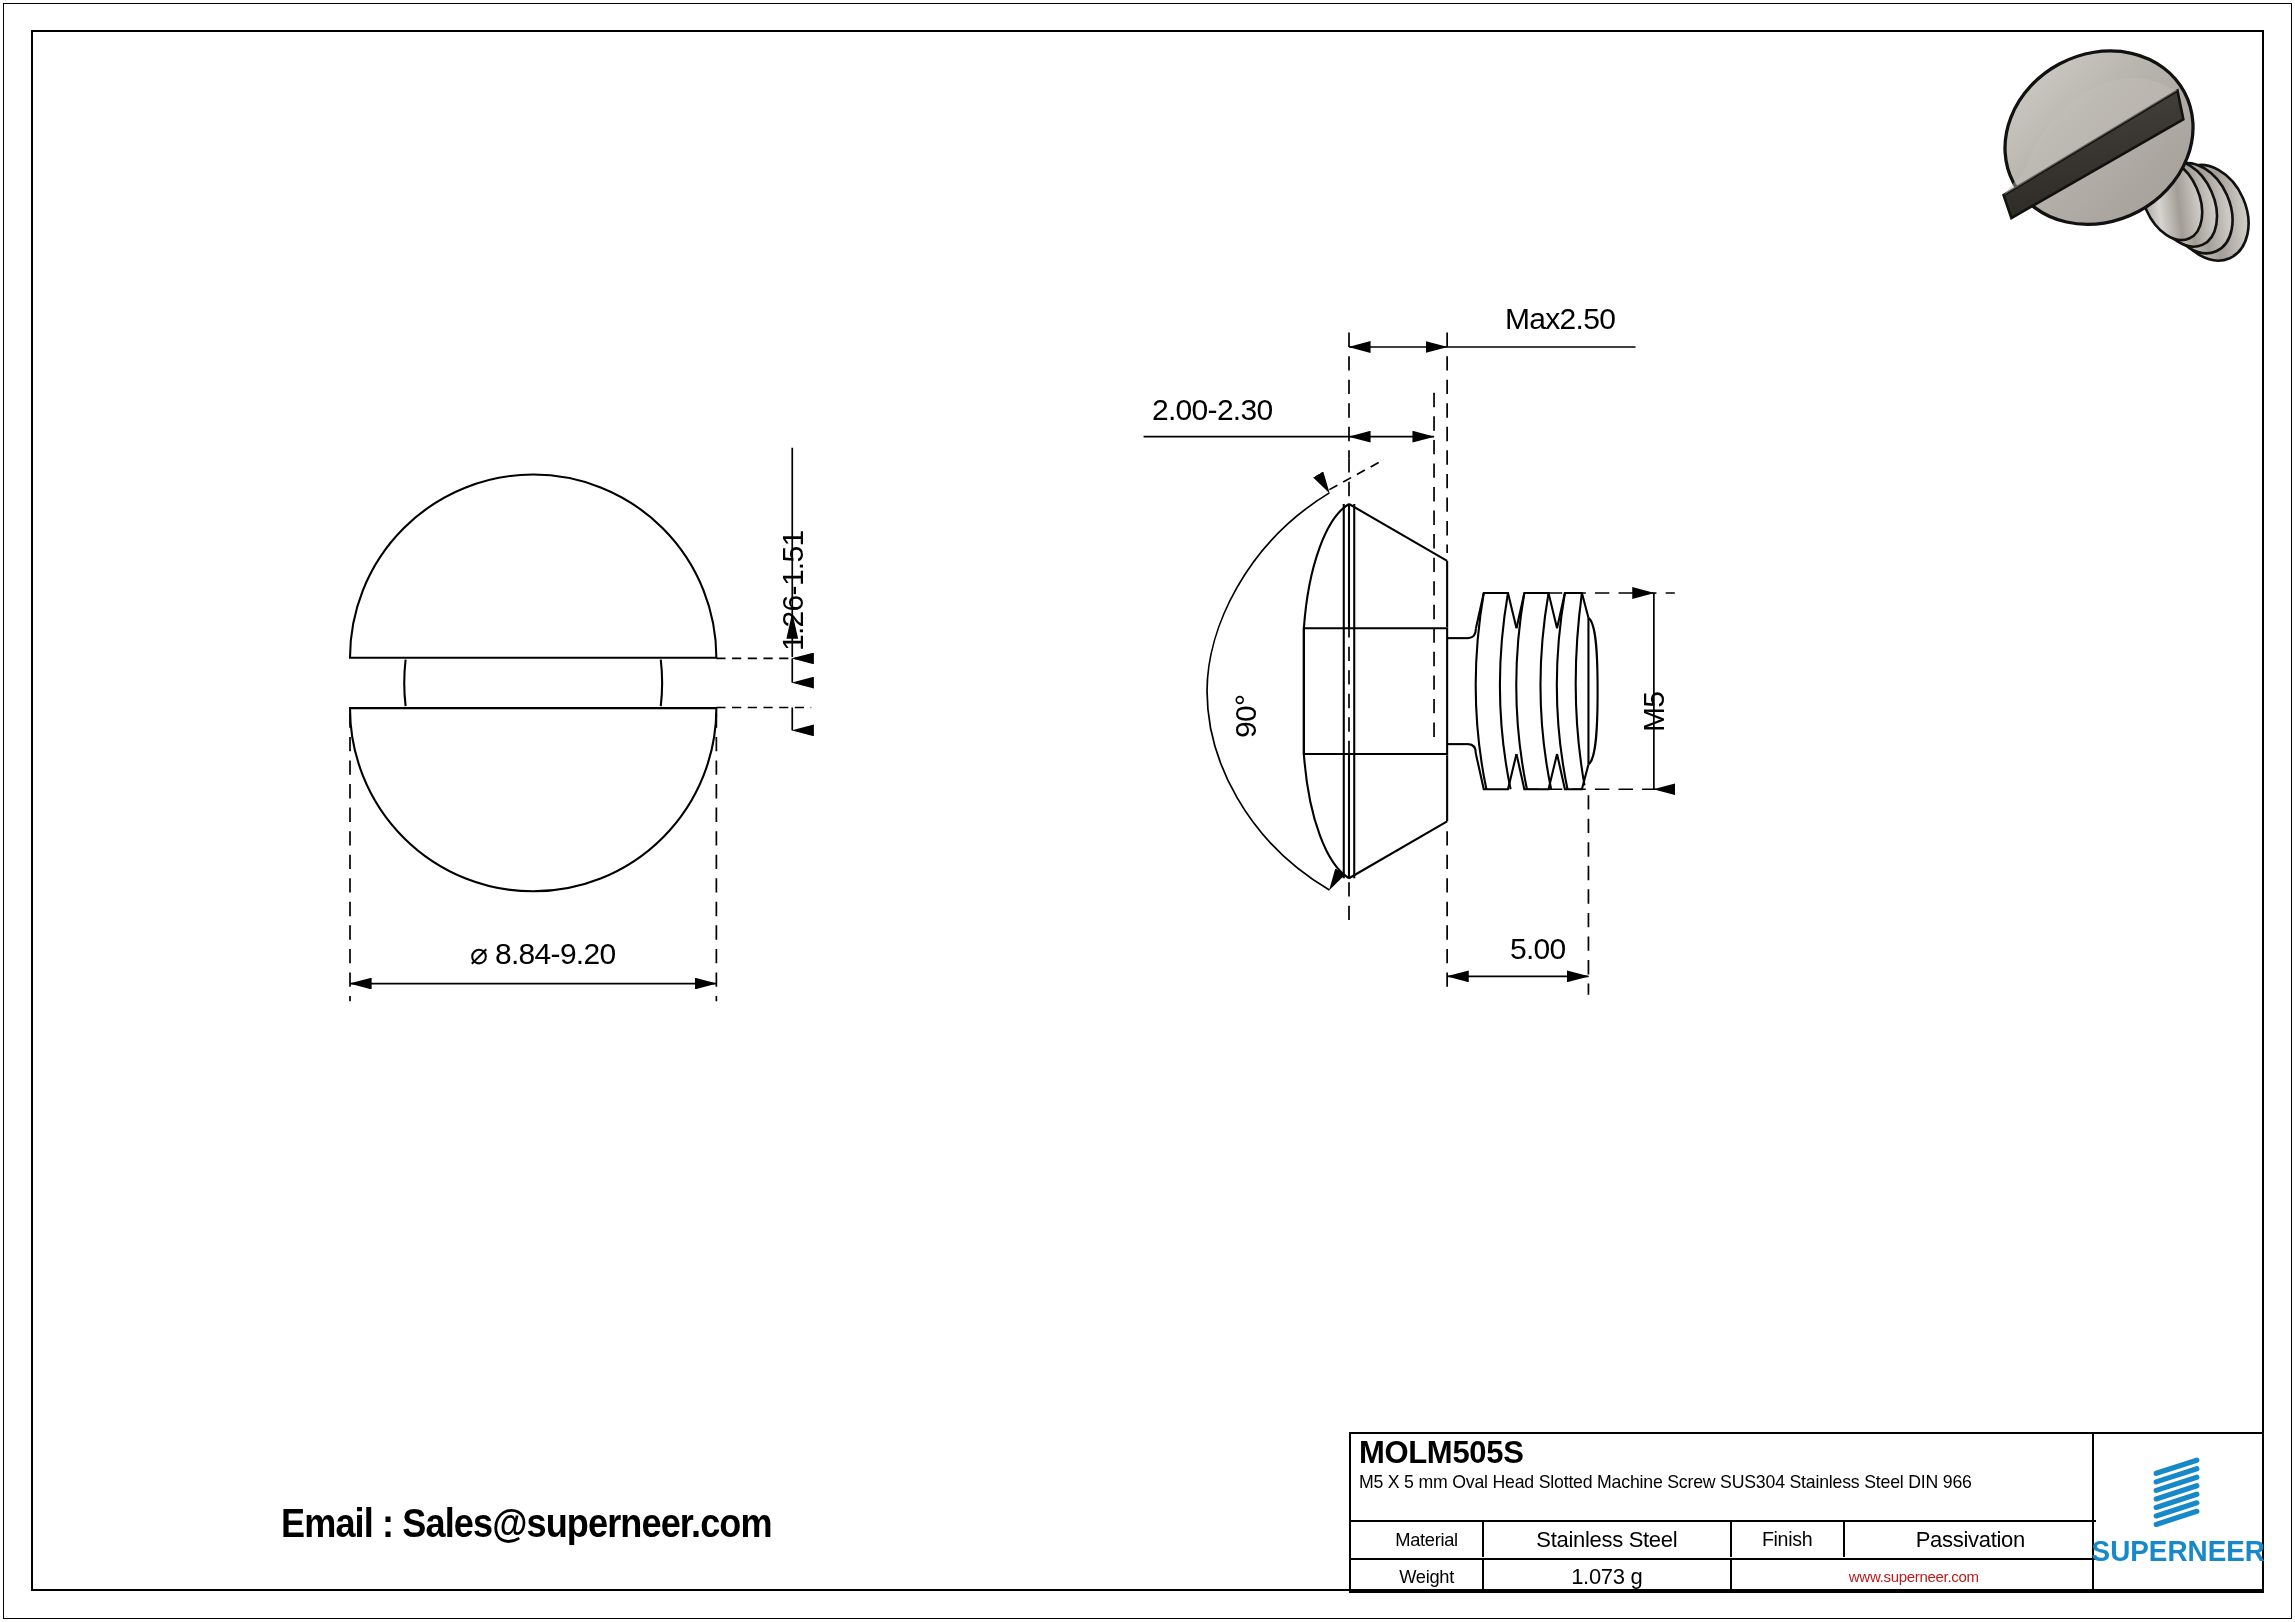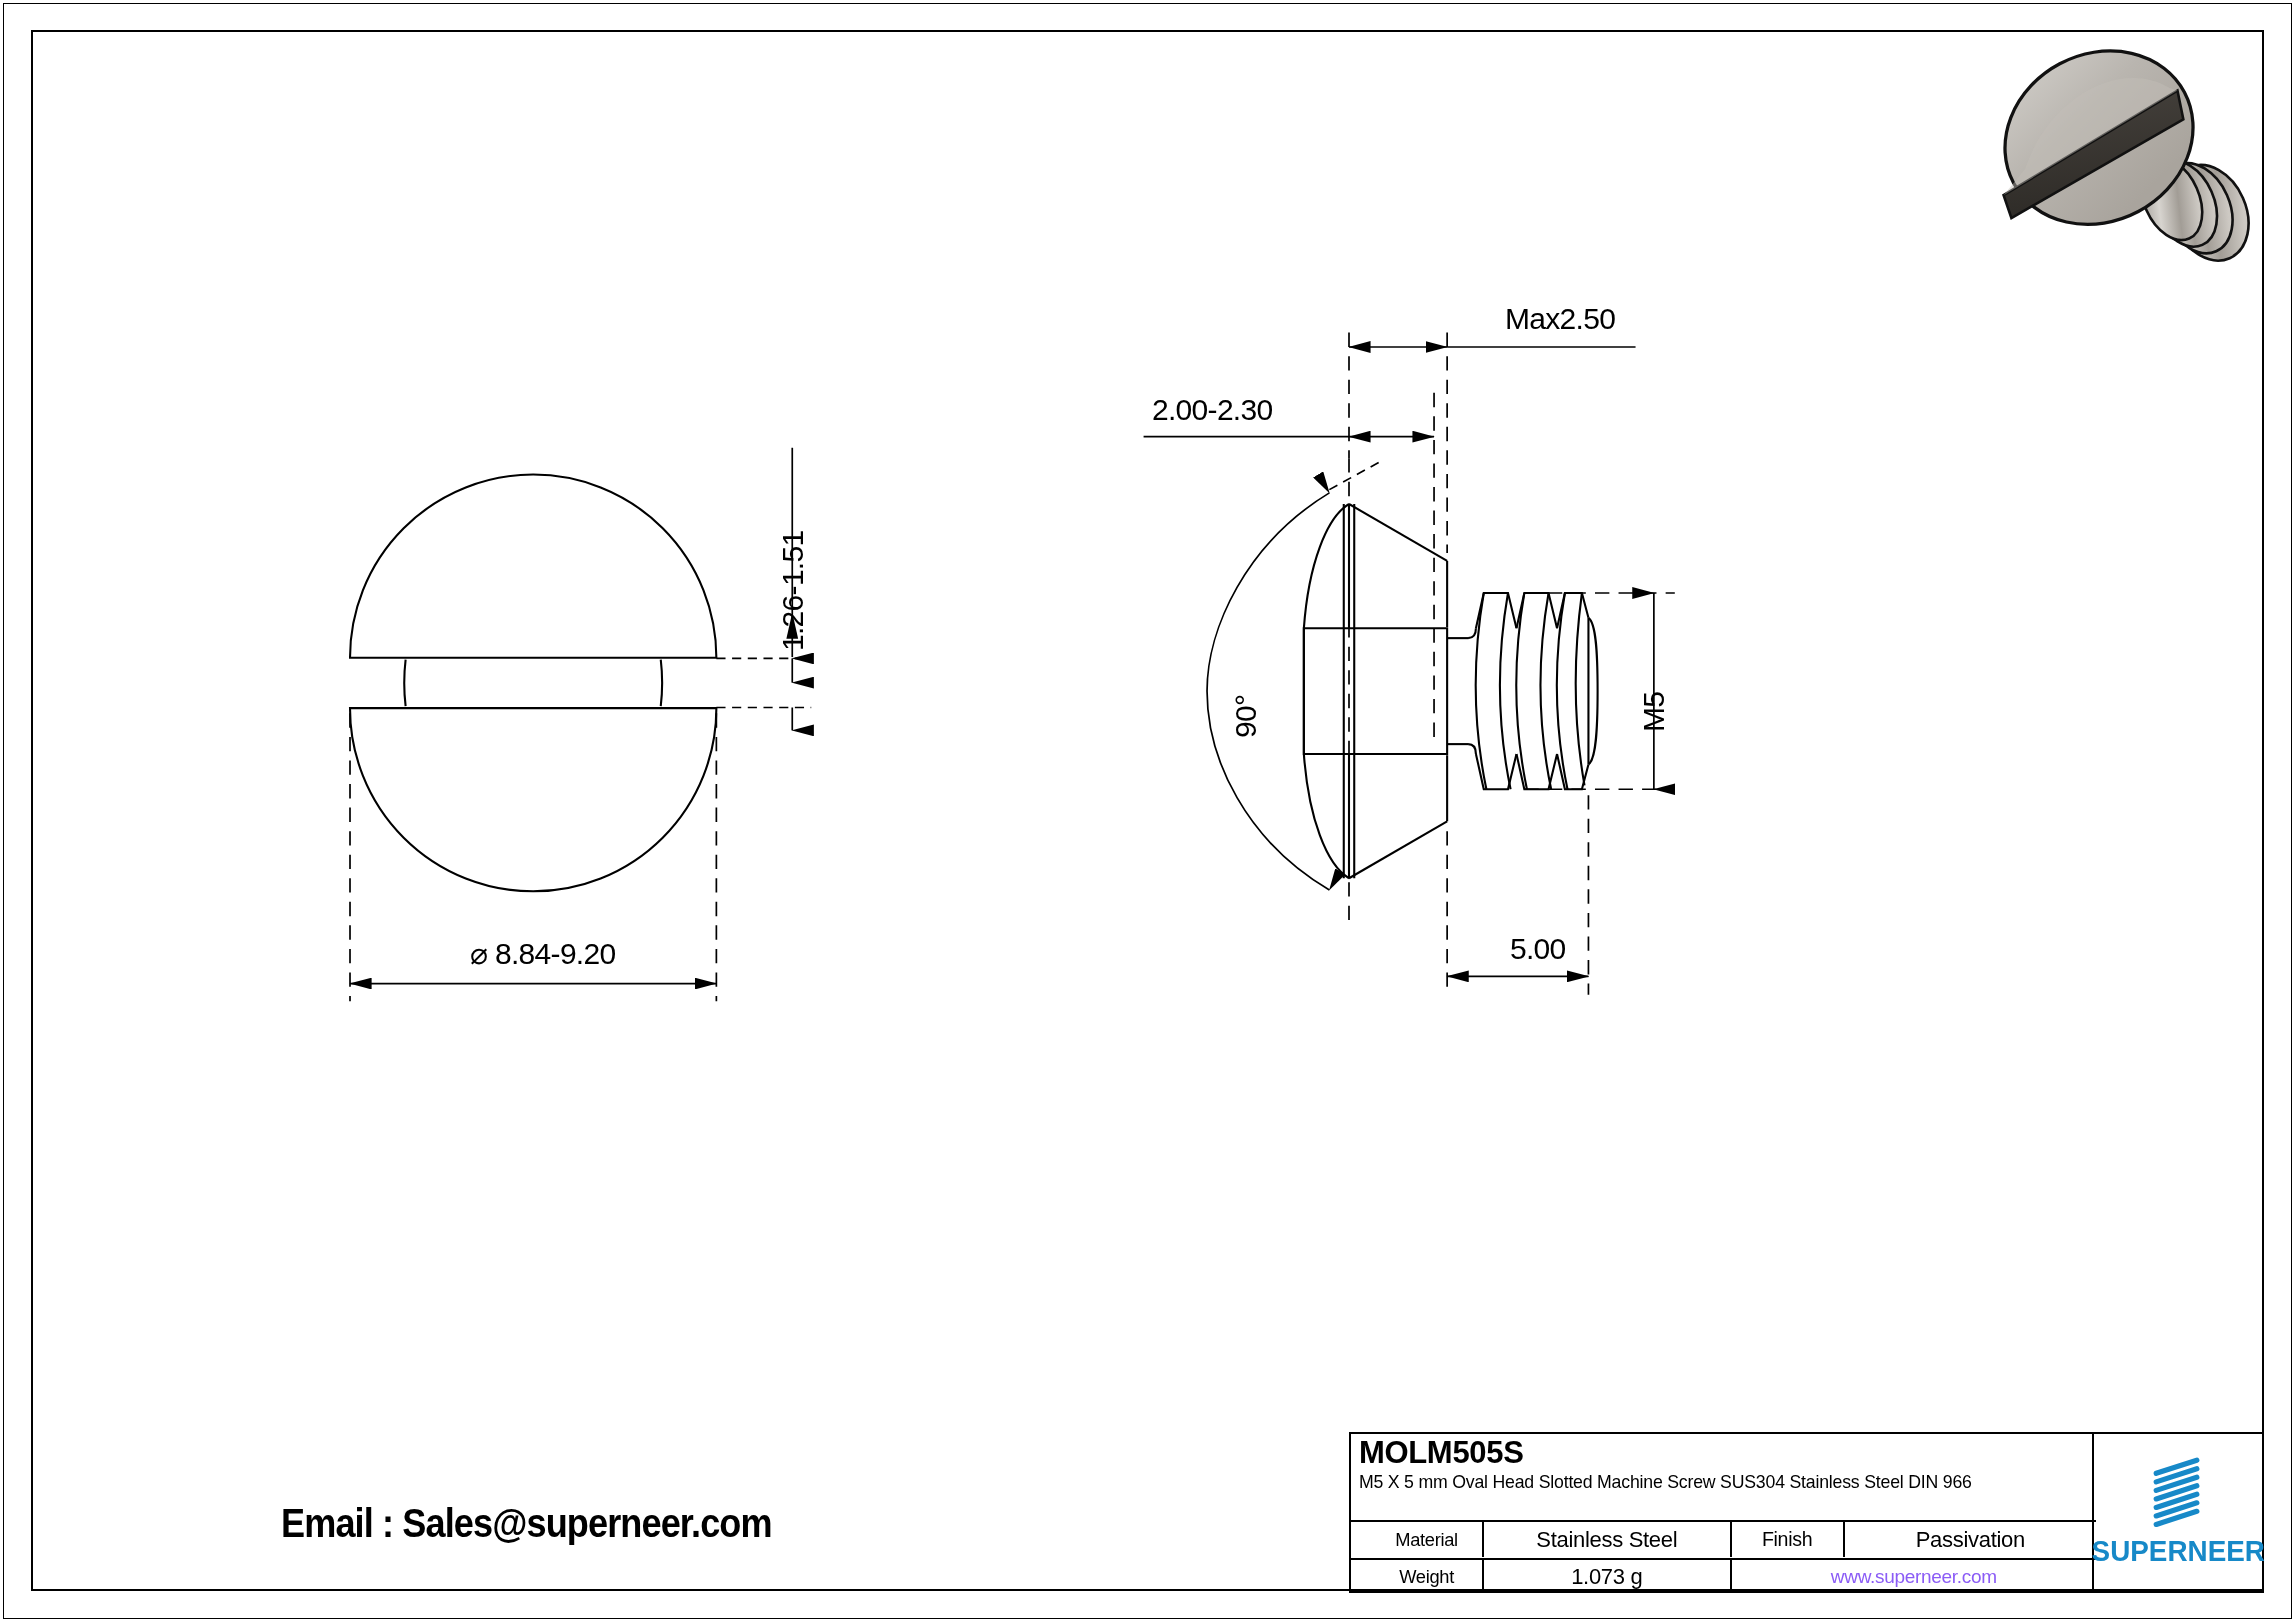--- a/index.html
+++ b/index.html
@@ -36,21 +36,21 @@
   .tb-row{position:absolute;left:0;width:745px;display:flex;box-sizing:border-box;border-top:2px solid #000;padding-left:20px;}
   #tb-row1{top:86px;height:37px;}
   #tb-row2{top:124px;height:35px;justify-content:flex-end;}
   .tb-cell{box-sizing:border-box;display:flex;align-items:center;justify-content:center;
            border-right:2px solid #000;font-size:20px;letter-spacing:-0.3px;overflow:hidden;white-space:nowrap;}
   .tb-cell:last-child{border-right:0;}
   .c-label{width:116px;font-size:18.3px;}
   .c-mat{width:254px;font-size:22px;}
   .c-fin{width:116px;font-size:19.6px;}
   .c-pass{width:258px;font-size:22px;}
-  .c-web{width:374px;color:#8b5cf6;font-size:19px;}
+  .c-web{width:374px;color:#b91c1c;font-size:15px;}
 
   #logo-mark{width:63px;height:72px;margin-bottom:6.5px;}
   #logo-word{font-size:29px;font-weight:700;color:#1789c8;letter-spacing:0px;transform:scaleX(.96);}
 
   
   #render3d{position:absolute;left:1989px;top:19.6px;width:288px;height:268px;}
 </style>
 </head>
 <body>
 

